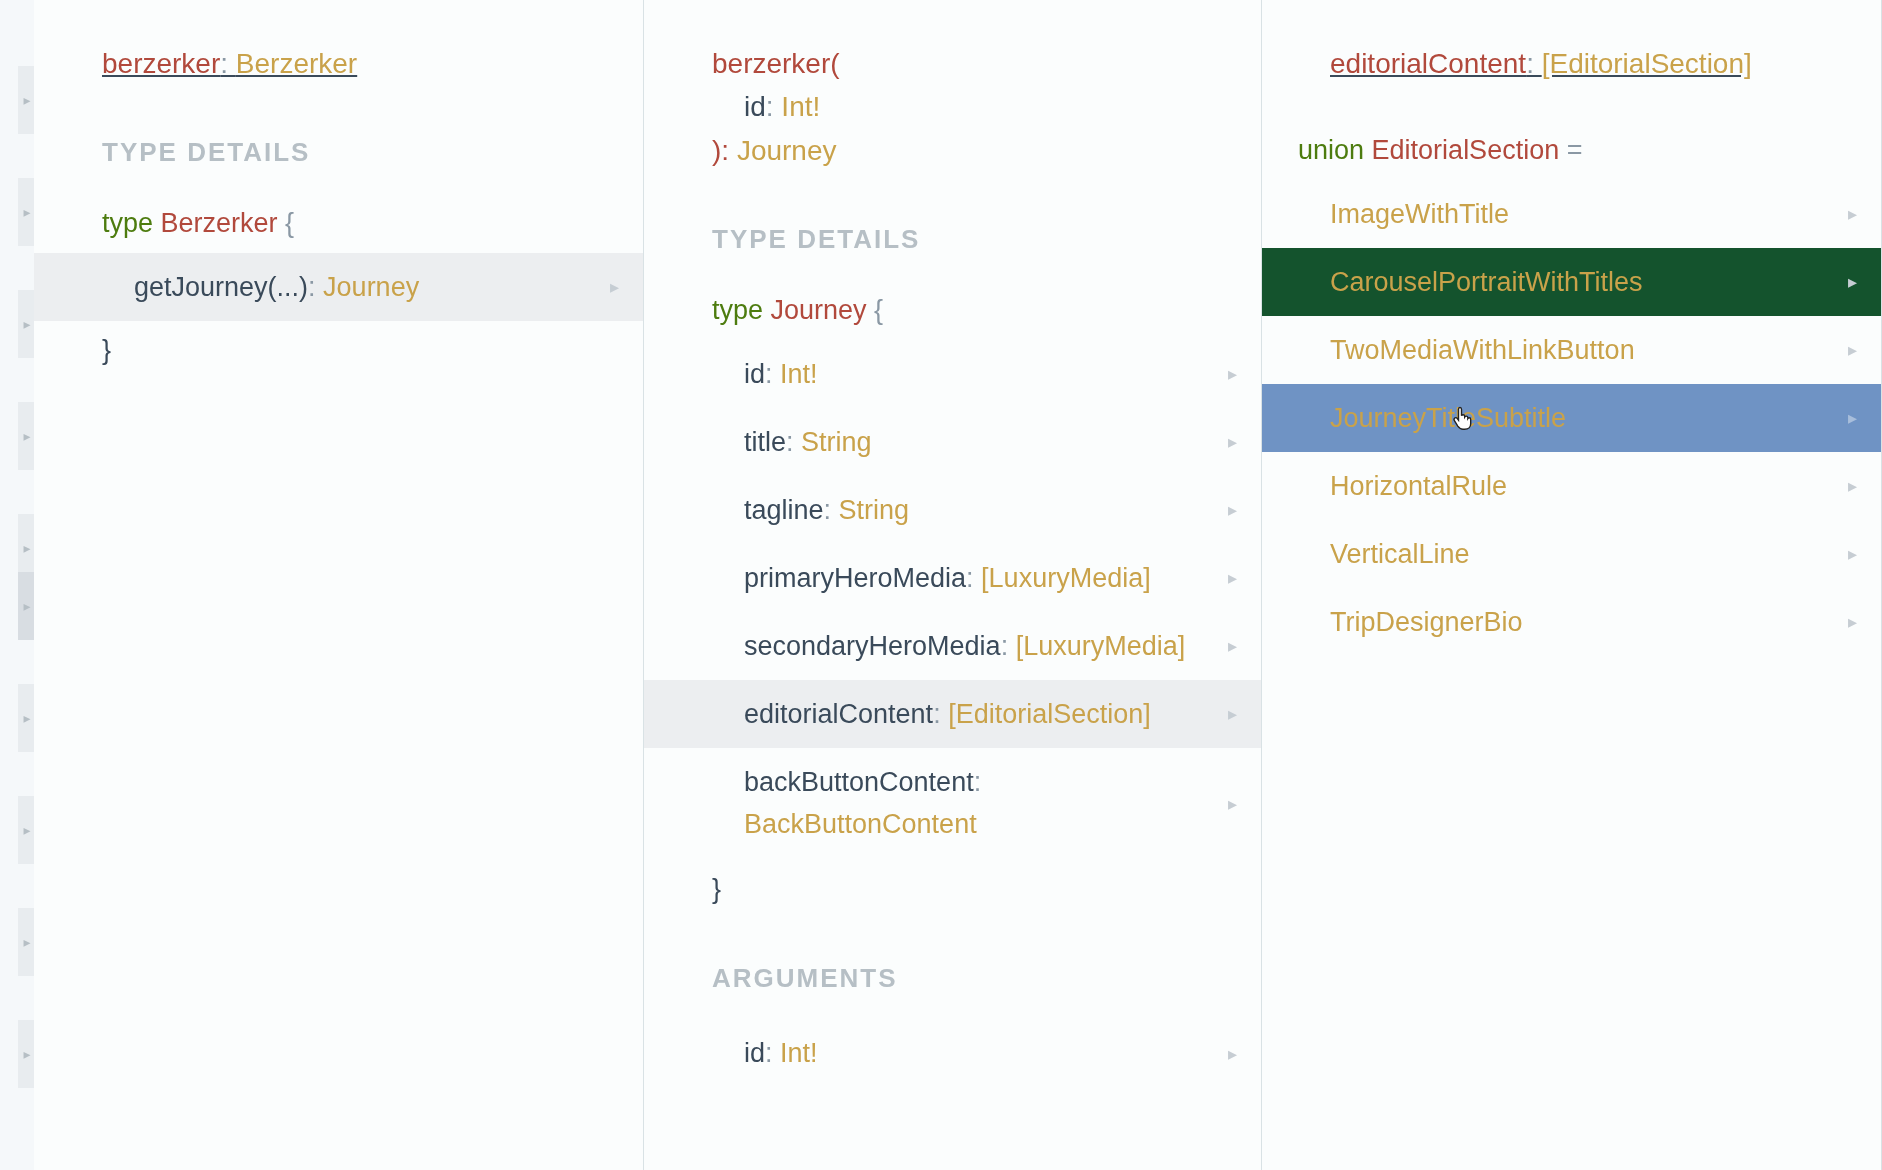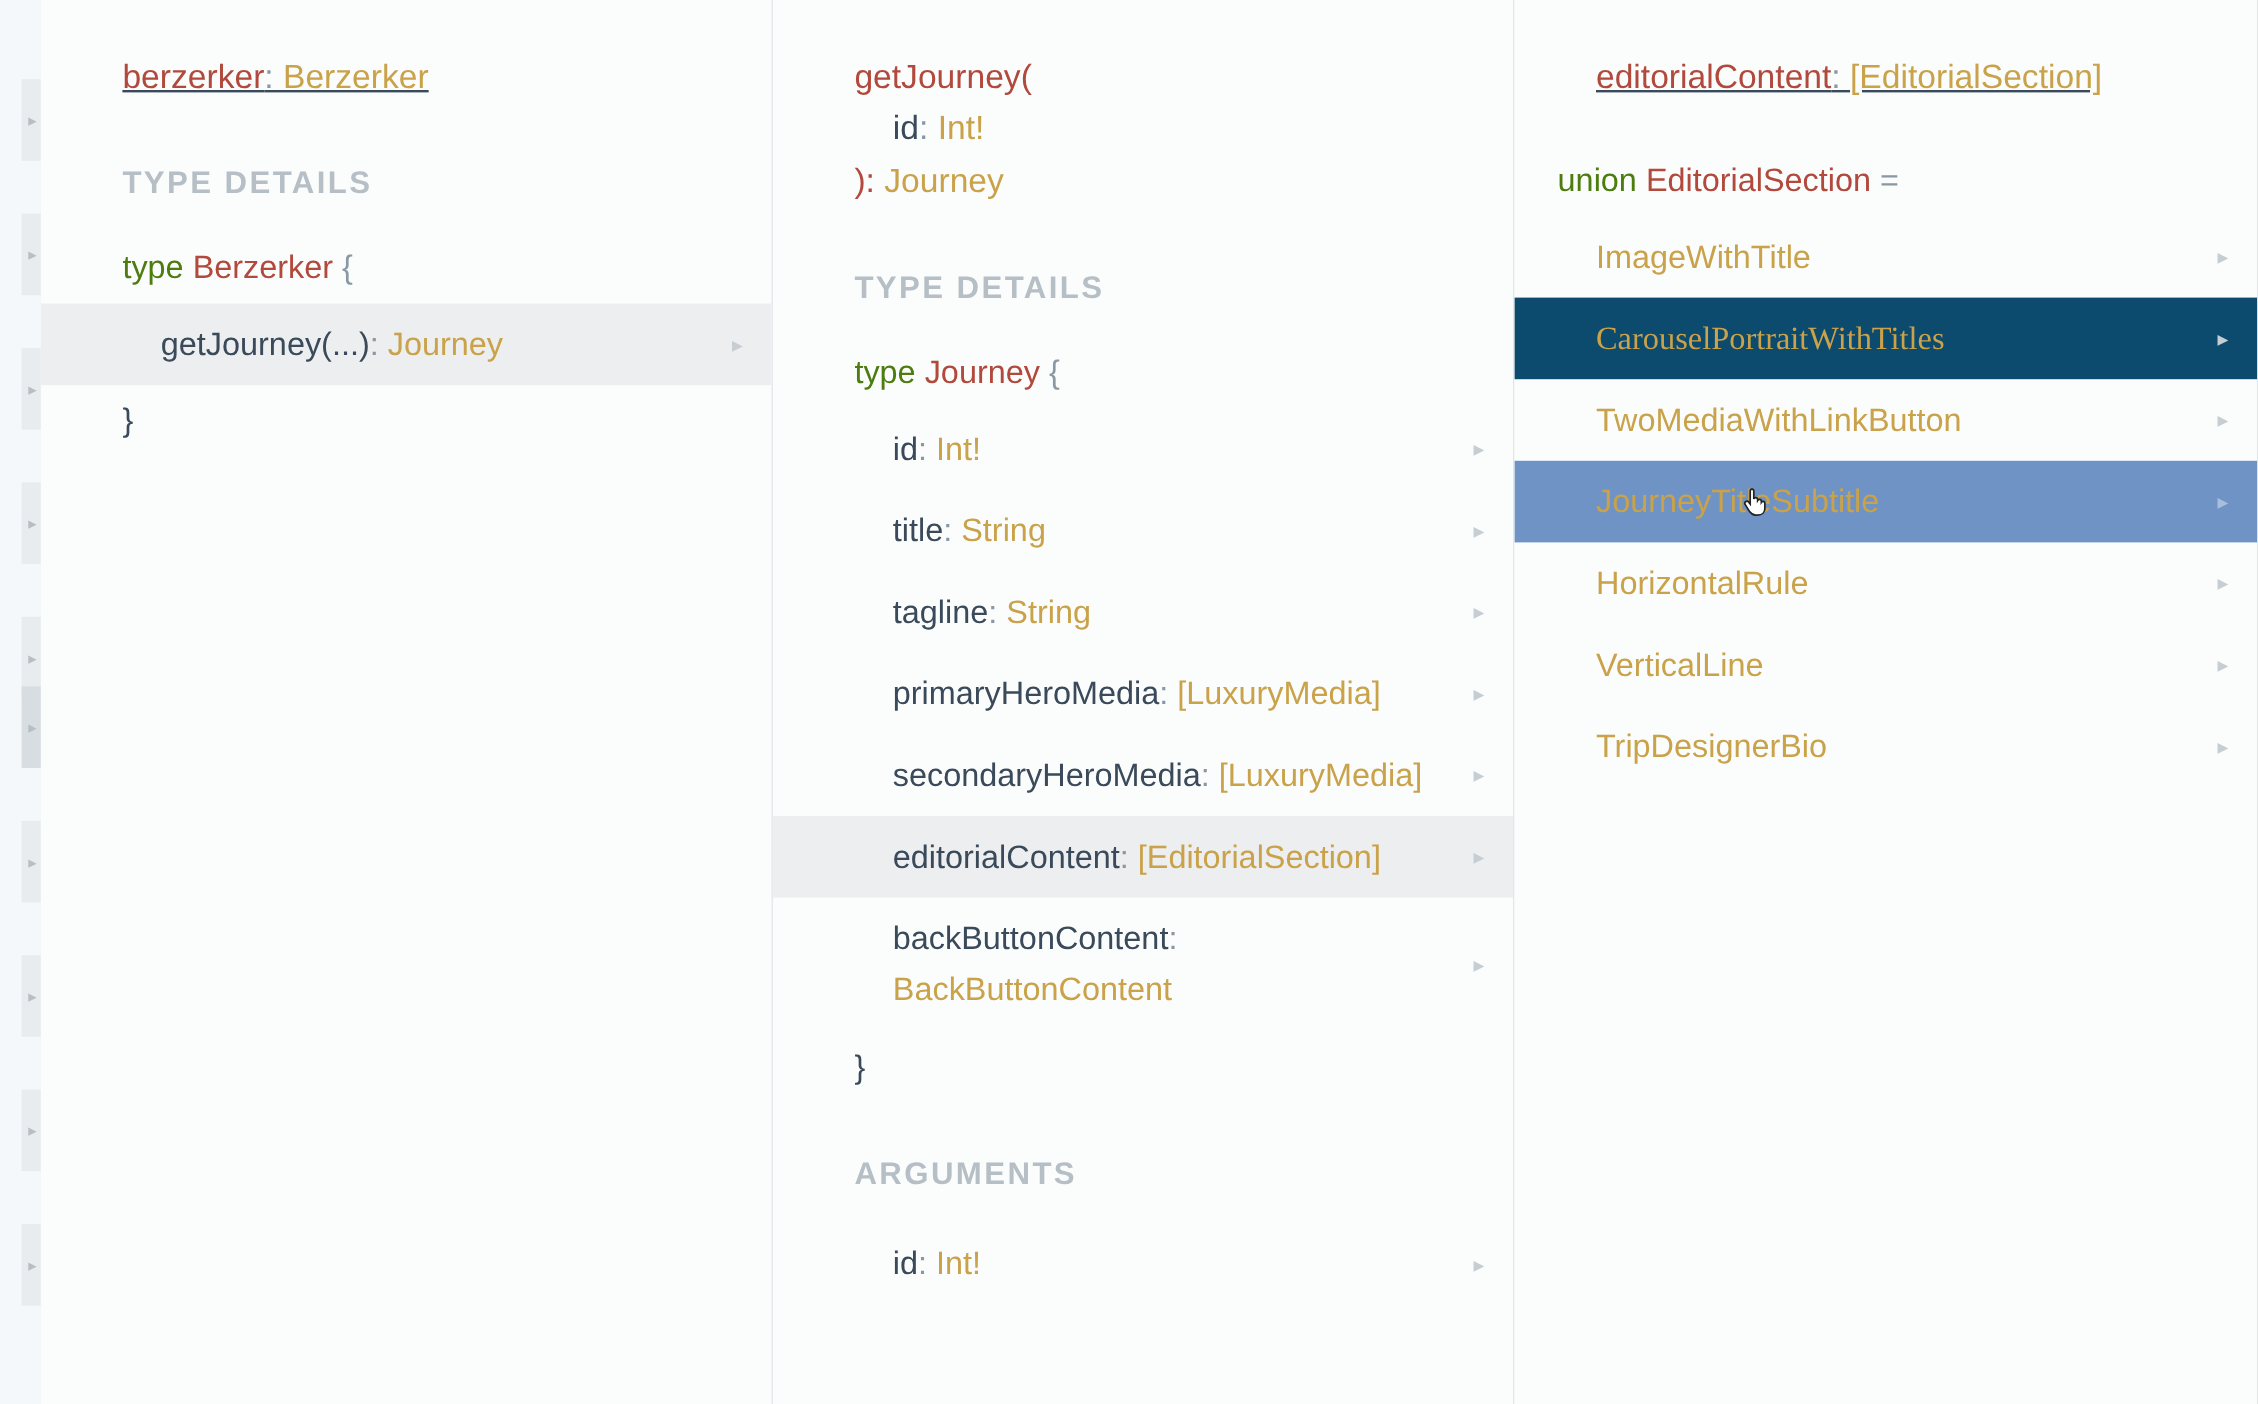--- a/index.html
+++ b/index.html
@@ -97,22 +97,21 @@
   .item-row .arrow {
     position: absolute;
     right: 24px;
     color: #c6cdd3;
     font-size: 18px;
   }
   .item-row.active-field {
     background: #eceef0;
   }
   .item-row.visited {
-    background: #0c4a6e;
-    font-family: Liberation Serif, serif;
+    background: #14532d;
   }
   .item-row.selected {
     background: #6f93c4;
   }
   .item-row.selected .typename { color: #eae0c9; }
   .item-row.selected .arrow { color: #a8bedb; }
 
   .member-text { color: #c9a24a; }
   .item-row.selected .member-text,
   .item-row.visited .member-text { color: #c9a24a; }
@@ -160,21 +159,21 @@
       <span>
         <span class="paramname">getJourney(...)</span><span class="punct">: </span><span class="typename">Journey</span>
       </span>
       <span class="arrow">▸</span>
     </div>
     <div class="code-line">}</div>
   </div>
 
   <div class="column wide">
     <div class="col-header multiline">
-      <span class="fieldname">getJourney(</span>
+      <span class="fieldname">berzerker(</span>
       <span class="indent1">
         <span class="paramname">id</span><span class="punct">: </span><span class="typename">Int!</span>
       </span>
       <span>
         <span class="fieldname">): </span><span class="typename">Journey</span>
       </span>
     </div>
 
     <div class="section-label">TYPE DETAILS</div>
 

